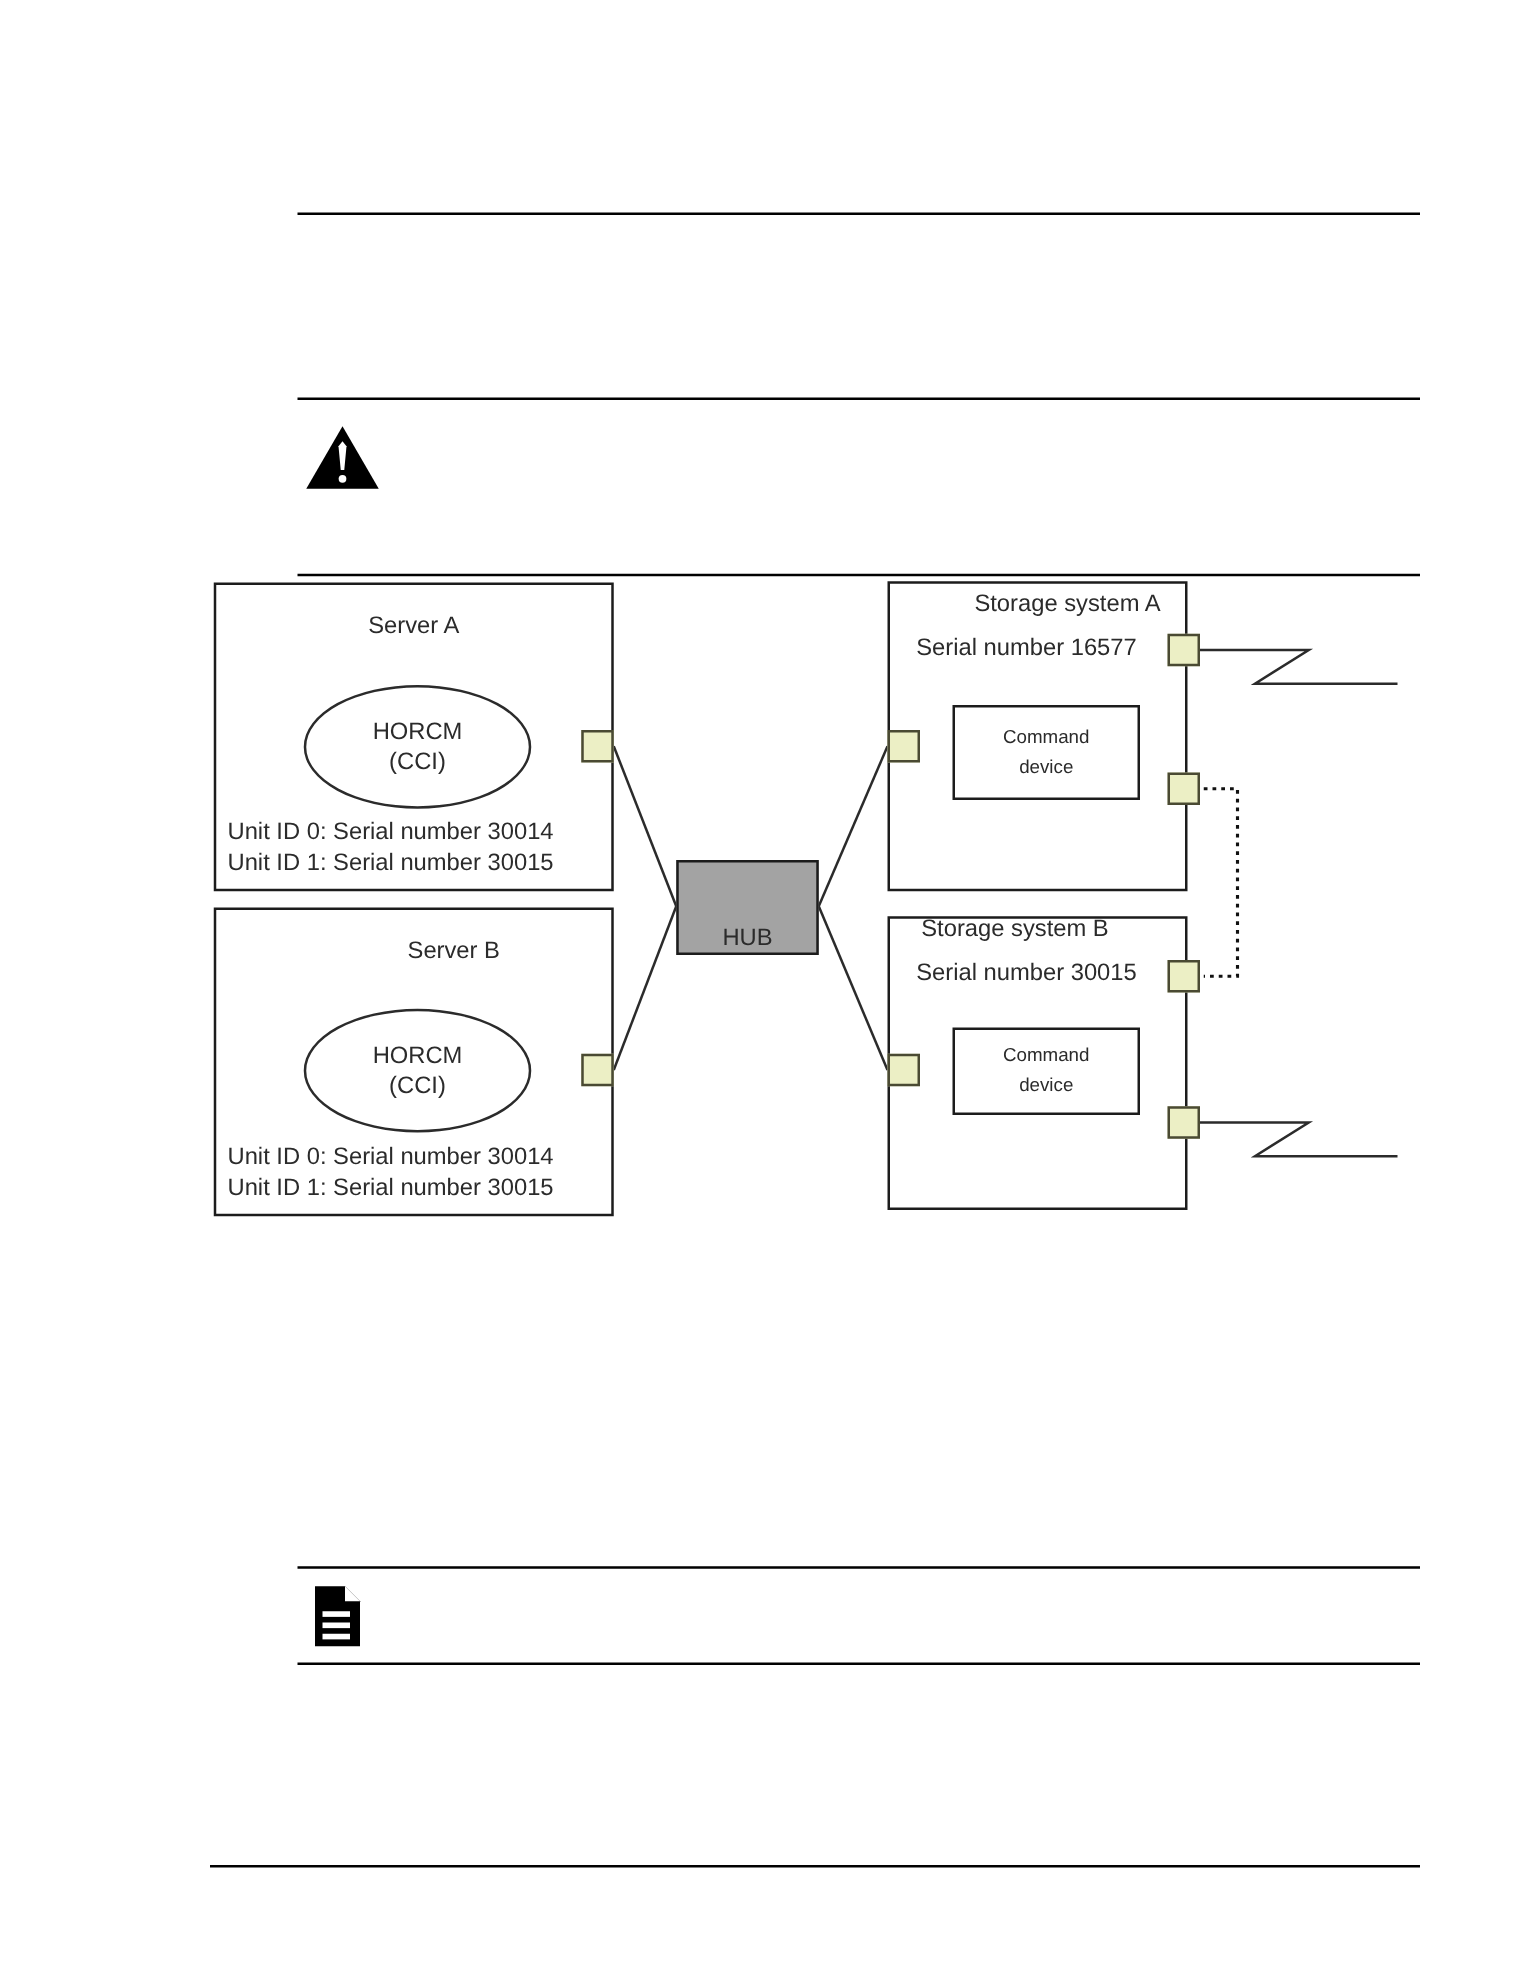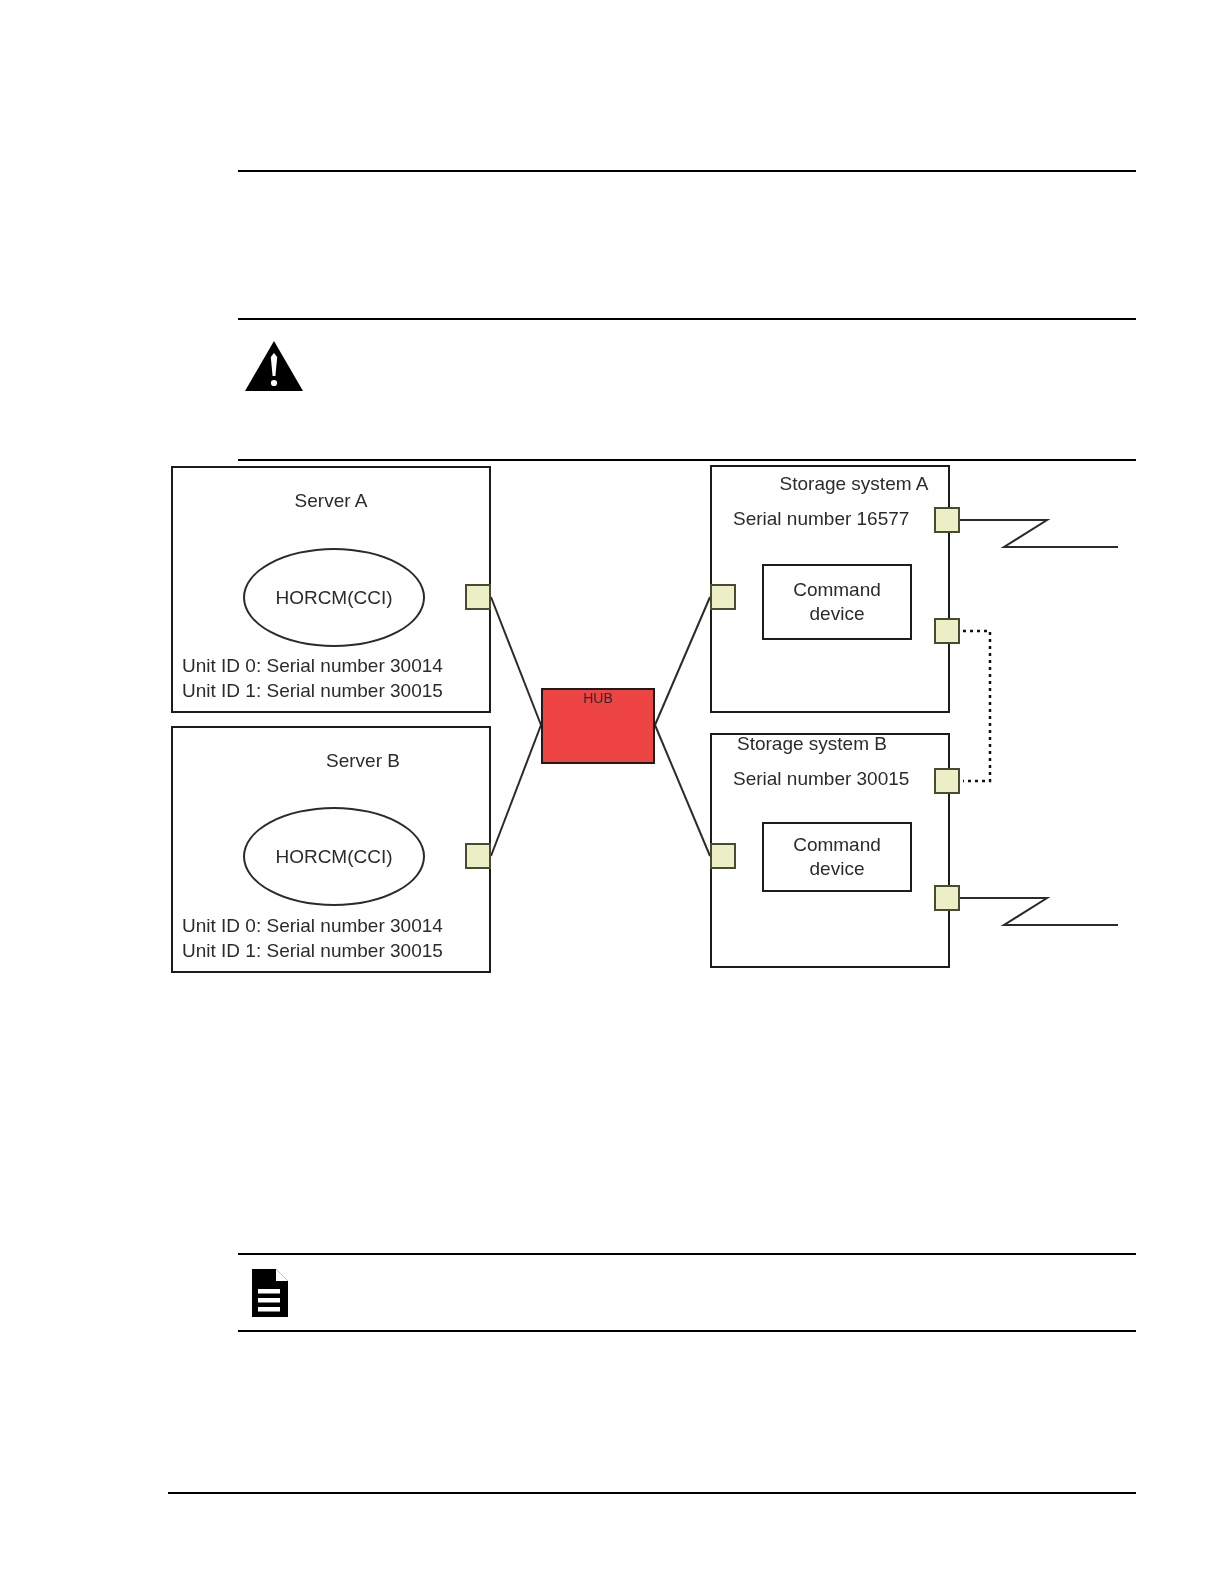--- a/index.html
+++ b/index.html
@@ -63,60 +63,60 @@
   .dlabel.center {
     text-align: center;
   }
   .ellipse {
     position: absolute;
     border: 2px solid #2b2b2b;
     border-radius: 50%;
     background: #ffffff;
     box-sizing: border-box;
     display: flex;
-    flex-direction: row;
+    flex-direction: column;
     align-items: center;
     justify-content: center;
   }
   .ellipse span {
     font-size: 19px;
     line-height: 24px;
     color: #2b2b2b;
   }
   .port {
     position: absolute;
     width: 26px;
     height: 26px;
     background: #ecefc5;
     border: 2px solid #4a4a33;
     box-sizing: border-box;
   }
   .hubbox {
     position: absolute;
     border: 2px solid #1c1c1c;
-    background: #ef4444;
+    background: #a3a3a3;
     box-sizing: border-box;
     display: flex;
-    align-items: flex-start;
+    align-items: flex-end;
     justify-content: center;
-    font-size: 14px;
+    font-size: 19px;
     color: #2b2b2b;
   }
   .cmdbox {
     position: absolute;
     border: 2px solid #1c1c1c;
     background: #ffffff;
     box-sizing: border-box;
     display: flex;
     flex-direction: column;
     align-items: center;
     justify-content: center;
   }
   .cmdbox span {
-    font-size: 19px;
+    font-size: 15px;
     line-height: 24px;
     color: #2b2b2b;
   }
   svg.links {
     position: absolute;
     left: 0;
     top: 0;
     width: 1224px;
     height: 1584px;
     pointer-events: none;

